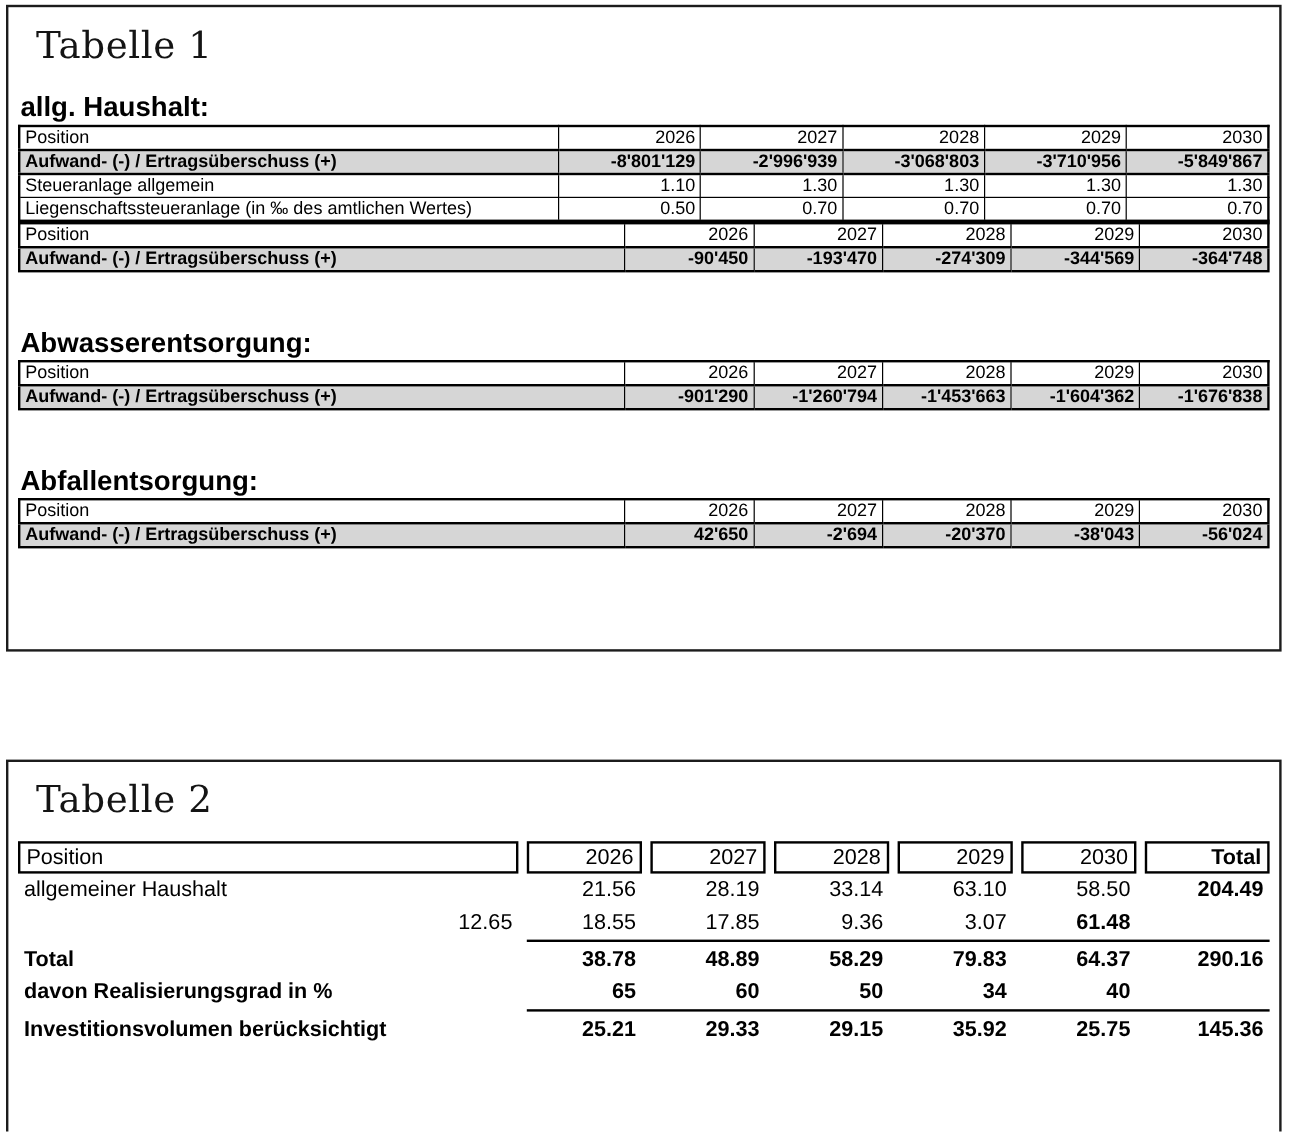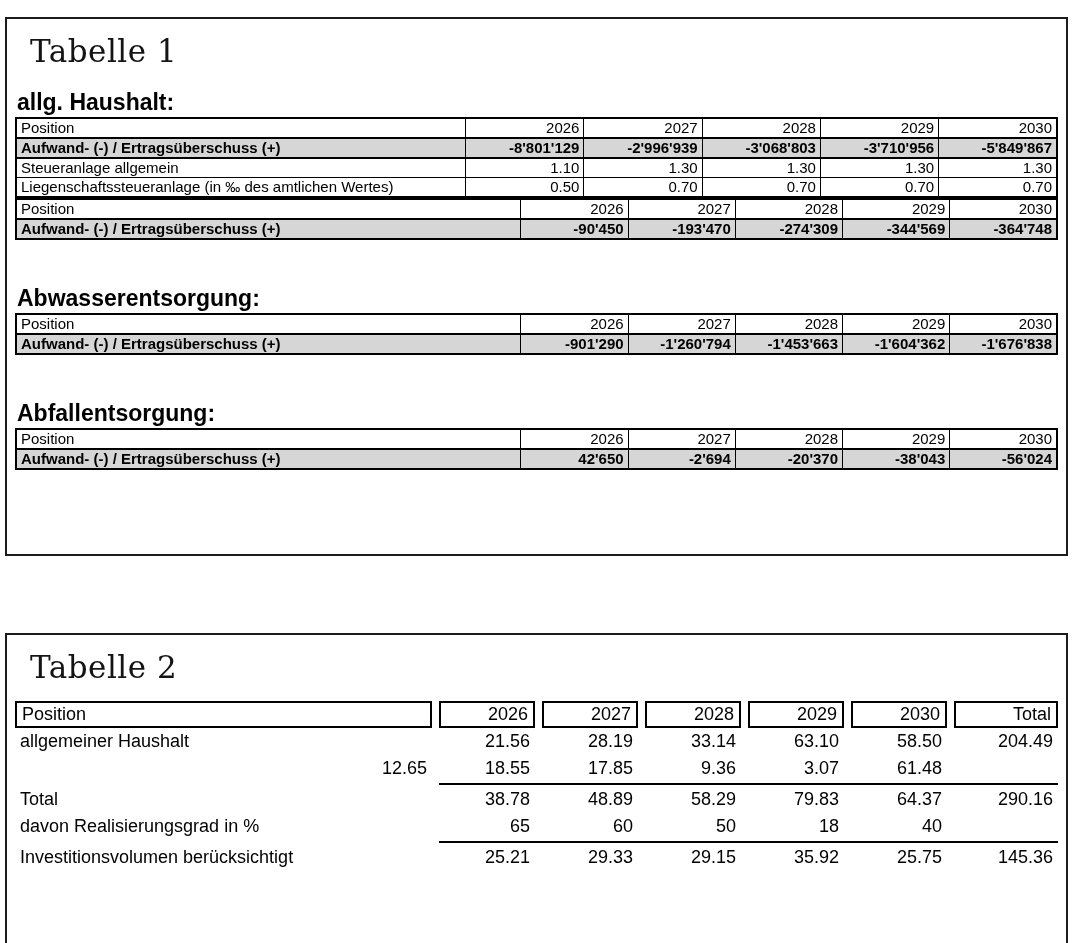--- a/index.html
+++ b/index.html
@@ -13,21 +13,21 @@
     background:#ffffff;
     font-family:"Liberation Sans",sans-serif;
     color:#000;
   }
   .panel{
     position:absolute;left:5px;width:1063px;
     border:2px solid var(--panel-border);
     background:#fff;box-sizing:border-box;
     padding:0 8px;overflow:hidden;
   }
-  #panel1{top:4px;height:539px;margin-top:13px;}
+  #panel1{top:4px;height:539px;}
   #panel2{top:633px;height:365px;}
 
   .doc-title{
     font-family:"DejaVu Serif","Liberation Serif",serif;
     font-size:31px;font-weight:500;color:#141414;
     margin:14px 0 0 15px;line-height:36px;letter-spacing:0.5px;
   }
 
   
   .section-heading{
@@ -62,21 +62,21 @@
   .t2-cell{
     padding:0 5px;text-align:right;white-space:nowrap;
     overflow:hidden;box-sizing:border-box;
   }
   .t2-cell.label{text-align:left;}
   .t2-header .t2-cell{
     border:2px solid var(--tbl-border);
     height:27px;line-height:23px;
   }
   .t2-body .t2-row{height:27px;line-height:27px;}
-  .t2 .bold{font-weight:400;}
+  .t2 .bold{font-weight:700;}
   .t2-rule{
     border-top:2px solid var(--tbl-border);
     height:0;margin-left:424px;margin-top:1px;margin-bottom:1px;
   }
 </style>
 </head>
 <body>
 
 <div class="panel" id="panel1">
   <div class="doc-title">Tabelle 1</div>
@@ -263,21 +263,21 @@
           <div class="t2-cell">58.29</div>
           <div class="t2-cell">79.83</div>
           <div class="t2-cell">64.37</div>
           <div class="t2-cell bold">290.16</div>
         </div>
         <div class="t2-row bold">
           <div class="t2-cell label">davon Realisierungsgrad in %</div>
           <div class="t2-cell">65</div>
           <div class="t2-cell">60</div>
           <div class="t2-cell">50</div>
-          <div class="t2-cell">18</div>
+          <div class="t2-cell">34</div>
           <div class="t2-cell">40</div>
           <div class="t2-cell bold"></div>
         </div>
         <div class="t2-rule"></div>
         <div class="t2-row bold">
           <div class="t2-cell label">Investitionsvolumen berücksichtigt</div>
           <div class="t2-cell">25.21</div>
           <div class="t2-cell">29.33</div>
           <div class="t2-cell">29.15</div>
           <div class="t2-cell">35.92</div>

